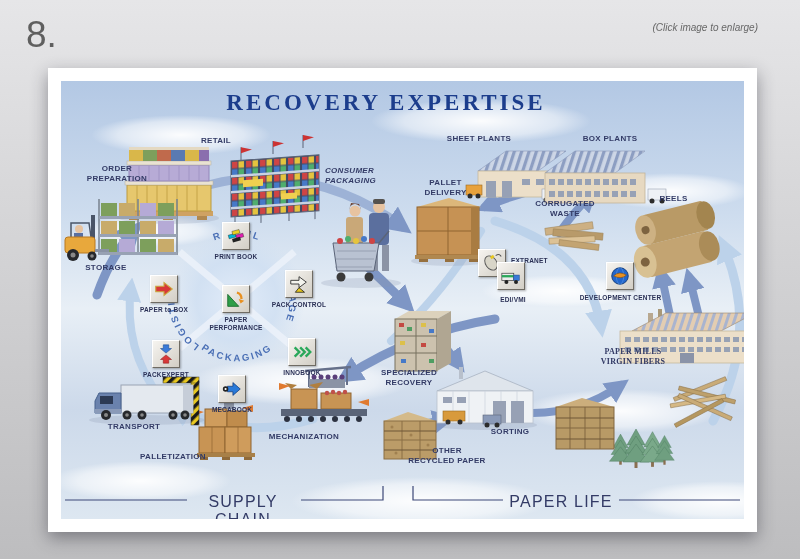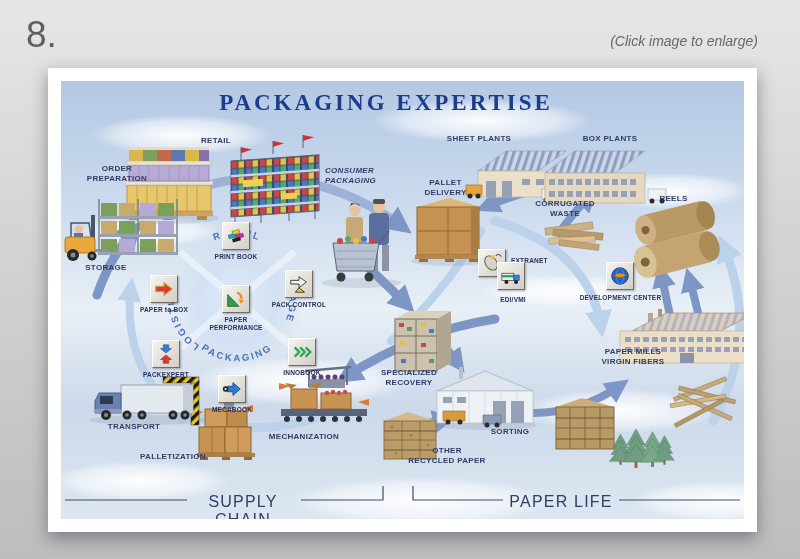--- a/index.html
+++ b/index.html
@@ -4,21 +4,21 @@
 <style>
   html,body{margin:0;padding:0;}
   body{
     width:800px;height:559px;position:relative;overflow:hidden;
     background:linear-gradient(180deg,#e6e6e8 0%,#d7d7d9 35%,#c9c9cb 70%,#bdbdbf 100%);
     font-family:"Liberation Sans",sans-serif;
   }
   .hdr{position:absolute;left:26px;top:14px;display:flex;align-items:baseline;gap:14px;}
   .hdr-num{font-size:37px;color:#5f5f5f;}
   .hdr-title{font-size:30px;color:#6d6d6d;letter-spacing:.5px;}
-  .hint{position:absolute;right:42px;top:33px;font-style:italic;font-size:14px;color:#686868;}
+  .hint{position:absolute;right:42px;top:22px;font-style:italic;font-size:10px;color:#686868;}
   .card{
     position:absolute;left:48px;top:68px;width:683px;height:438px;
     background:#ffffff;padding:13px;box-shadow:0 6px 16px rgba(40,40,50,.45);
   }
   .scene{position:relative;width:683px;height:438px;overflow:hidden;box-shadow:inset 0 0 0 1px #c2cddc;}
   svg.art{position:absolute;left:0;top:0;}
   .dtitle{
     position:absolute;top:9px;left:0;width:650px;text-align:center;
     font-family:"Liberation Serif",serif;font-size:23px;font-weight:bold;
     letter-spacing:3px;color:#1c3d8c;
@@ -496,21 +496,21 @@
       <text class="qt" text-anchor="middle"><textPath href="#qright" startOffset="50%">USAGE</textPath></text>
       <text class="qt" text-anchor="middle"><textPath href="#qbot" startOffset="50%">PACKAGING</textPath></text>
     </g>
 
     <g stroke="#3c4878" stroke-width="1.2" fill="none">
       <path d="M4 419 H126 M240 419 H322 V405"></path>
       <path d="M352 405 V419 H442 M558 419 H679"></path>
     </g>
   </svg>
 
-  <div class="dtitle">PACKAGING EXPERTISE</div>
+  <div class="dtitle">RECOVERY EXPERTISE</div>
 
   <div class="lbl" style="left:16px;top:83px;width:80px;">
     <span>ORDER</span>
     <span>PREPARATION</span>
   </div>
   <div class="lbl" style="left:130px;top:55px;width:50px;">RETAIL</div>
   <div class="lbl" style="left:264px;top:85px;width:70px;text-align:left;font-style:italic;">
     <span>CONSUMER</span>
     <span>PACKAGING</span>
   </div>
@@ -518,21 +518,21 @@
     <span>PALLET</span>
     <span>DELIVERY</span>
   </div>
   <div class="lbl" style="left:380px;top:53px;width:76px;">SHEET PLANTS</div>
   <div class="lbl" style="left:512px;top:53px;width:74px;">BOX PLANTS</div>
   <div class="lbl" style="left:468px;top:118px;width:72px;">
     <span>CORRUGATED</span>
     <span>WASTE</span>
   </div>
   <div class="lbl" style="left:590px;top:113px;width:45px;">REELS</div>
-  <div class="lbl" style="left:528px;top:266px;width:88px;">
+  <div class="lbl" style="left:528px;top:266px;width:88px;font-family:Liberation Serif, serif;">
     <span>PAPER MILLS</span>
     <span>VIRGIN FIBERS</span>
   </div>
   <div class="lbl" style="left:424px;top:346px;width:50px;">SORTING</div>
   <div class="lbl" style="left:346px;top:365px;width:80px;">
     <span>OTHER</span>
     <span>RECYCLED PAPER</span>
   </div>
   <div class="lbl" style="left:308px;top:287px;width:80px;">
     <span>SPECIALIZED</span>

